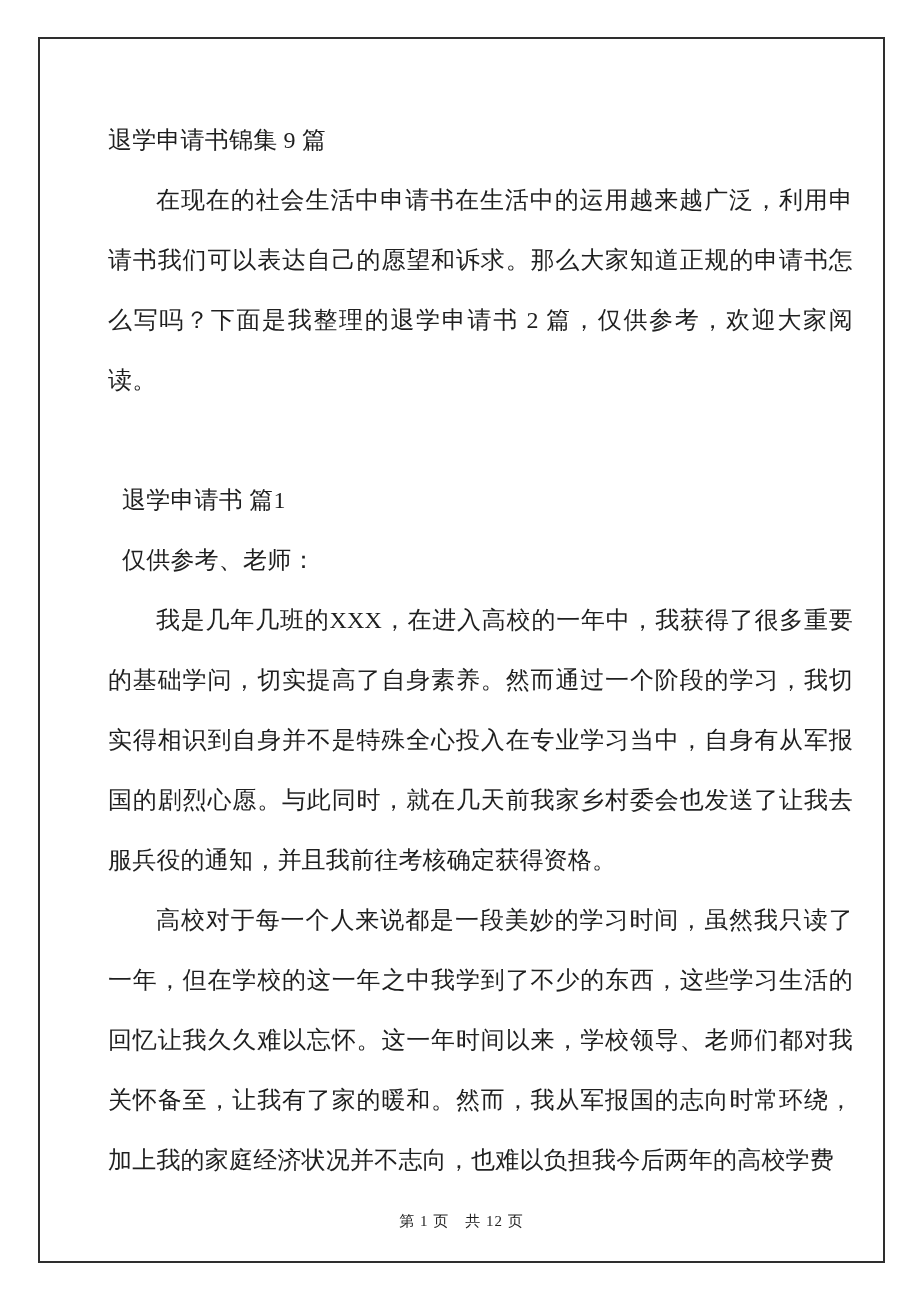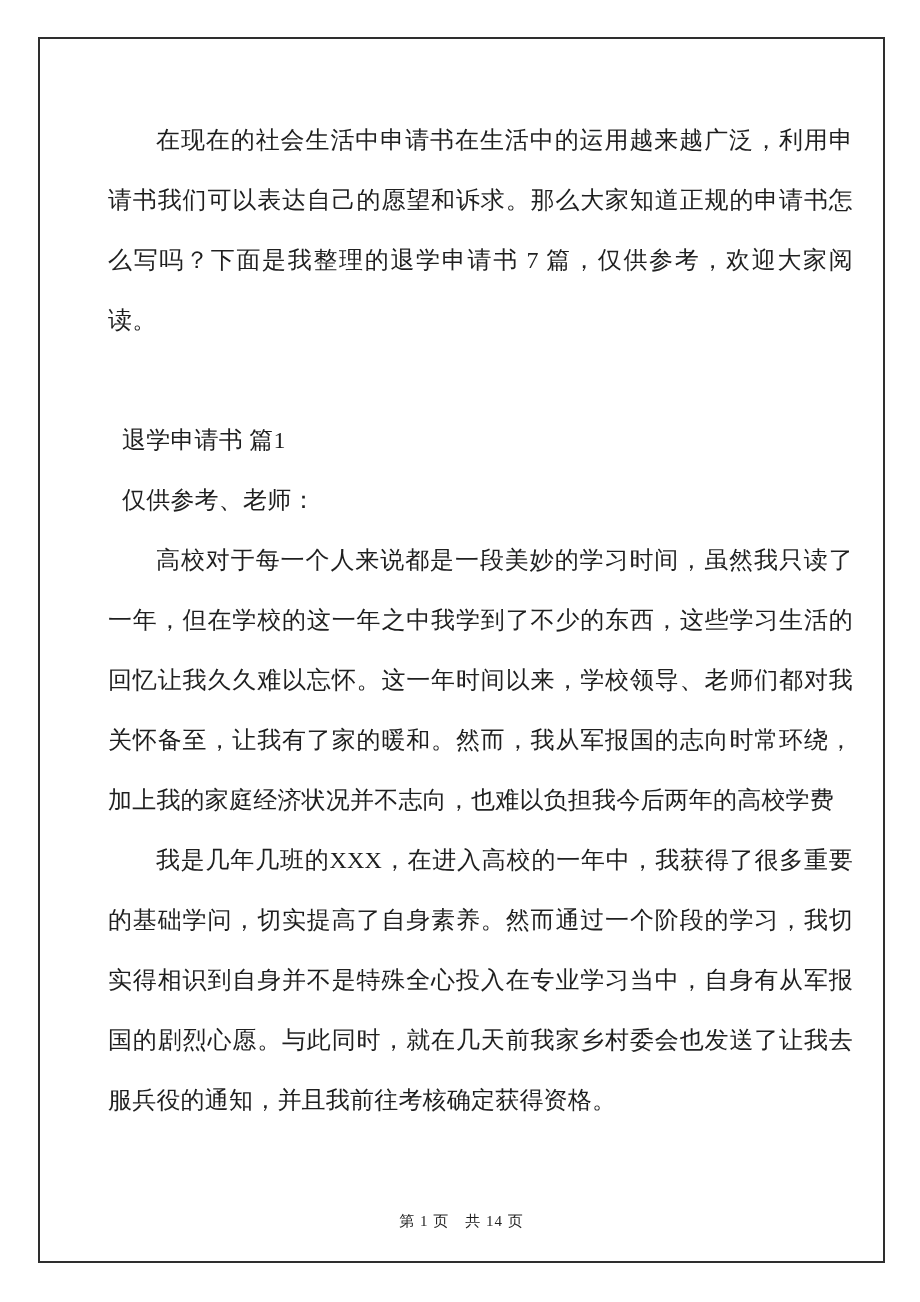--- a/index.html
+++ b/index.html
@@ -63,30 +63,31 @@
     color: #1f1f1f;
   }
 </style>
 </head>
 <body>
 
 <div class="canvas">
   <div class="page">
     <div class="doc">
 
+      <div class="doc-title">退学申请书锦集 9 篇</div>
 
-      <p class="para">在现在的社会生活中申请书在生活中的运用越来越广泛，利用申请书我们可以表达自己的愿望和诉求。那么大家知道正规的申请书怎么写吗？下面是我整理的退学申请书 7 篇，仅供参考，欢迎大家阅读。</p>
+      <p class="para">在现在的社会生活中申请书在生活中的运用越来越广泛，利用申请书我们可以表达自己的愿望和诉求。那么大家知道正规的申请书怎么写吗？下面是我整理的退学申请书 2 篇，仅供参考，欢迎大家阅读。</p>
 
       <div class="blank-line"></div>
 
       <p class="para no-indent">退学申请书 篇1</p>
 
       <p class="para no-indent">仅供参考、老师：</p>
 
+      <p class="para">我是几年几班的XXX，在进入高校的一年中，我获得了很多重要的基础学问，切实提高了自身素养。然而通过一个阶段的学习，我切实得相识到自身并不是特殊全心投入在专业学习当中，自身有从军报国的剧烈心愿。与此同时，就在几天前我家乡村委会也发送了让我去服兵役的通知，并且我前往考核确定获得资格。</p>
+
       <p class="para">高校对于每一个人来说都是一段美妙的学习时间，虽然我只读了一年，但在学校的这一年之中我学到了不少的东西，这些学习生活的回忆让我久久难以忘怀。这一年时间以来，学校领导、老师们都对我关怀备至，让我有了家的暖和。然而，我从军报国的志向时常环绕，加上我的家庭经济状况并不志向，也难以负担我今后两年的高校学费</p>
-
-      <p class="para">我是几年几班的XXX，在进入高校的一年中，我获得了很多重要的基础学问，切实提高了自身素养。然而通过一个阶段的学习，我切实得相识到自身并不是特殊全心投入在专业学习当中，自身有从军报国的剧烈心愿。与此同时，就在几天前我家乡村委会也发送了让我去服兵役的通知，并且我前往考核确定获得资格。</p>
 
     </div>
 
-    <div class="page-footer">第 1 页　共 14 页</div>
+    <div class="page-footer">第 1 页　共 12 页</div>
   </div>
 </div>
 
 </body></html>

